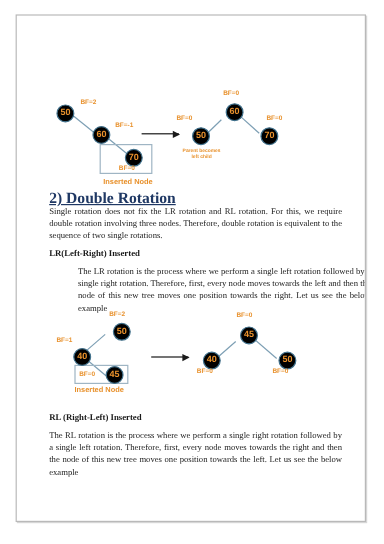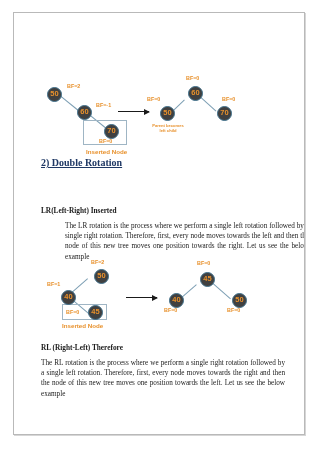--- a/index.html
+++ b/index.html
@@ -46,21 +46,21 @@
     height: 15px;
     border: 1.3px solid #41718c;
     border-radius: 50%;
     box-sizing: border-box;
     color: #e8912c;
     font-family: "Liberation Sans", sans-serif;
     font-size: 7.5px;
     font-weight: bold;
     line-height: 12.4px;
     text-align: center;
-    background: #404040;
+    background: #000000;
     z-index: 3;
   }
   .bf {
     position: absolute;
     color: #e8912c;
     font-family: "Liberation Sans", sans-serif;
     font-size: 5.4px;
     font-weight: bold;
     white-space: nowrap;
     z-index: 4;
@@ -115,21 +115,21 @@
     border-top: 3.3px solid transparent;
     border-bottom: 3.3px solid transparent;
   }
 
   
   .heading-link {
     position: absolute;
     left: 27px;
     color: #1f3864;
     font-family: "Liberation Serif", serif;
-    font-size: 10px;
+    font-size: 13px;
     font-weight: bold;
     text-decoration: underline;
     white-space: nowrap;
   }
   .heading {
     position: absolute;
     left: 27px;
     color: #1a1a1a;
     font-family: "Liberation Serif", serif;
     font-size: 7.3px;
@@ -180,20 +180,21 @@
       <div class="node" style="left:146px;top:65px;">50</div>
       <div class="bf" style="left:133px;top:55px;">BF=0</div>
       <div class="note" style="left:131px;top:82px;width:46px;">Parent becomes
 left child</div>
 
       <div class="node" style="left:203px;top:65px;">70</div>
       <div class="bf" style="left:208px;top:55px;">BF=0</div>
     </div>
 
     <div class="heading-link" style="top:144px;">2) Double Rotation</div>
+    <div class="para" style="top:158px;">Single rotation does not fix the LR rotation and RL rotation. For this, we require double rotation involving three nodes. Therefore, double rotation is equivalent to the sequence of two single rotations.</div>
 
     <div class="heading" style="top:193px;">LR(Left-Right) Inserted</div>
     <div class="para" style="top:208px;margin-left:24px;">The LR rotation is the process where we perform a single left rotation followed by a single right rotation. Therefore, first, every node moves towards the left and then the node of this new tree moves one position towards the right. Let us see the below example</div>
 
     <div class="diagram" style="top:240px;height:80px;">
 
       <div class="edge" style="left:74px;top:26px;width:22px;transform:rotate(139deg);"></div>
       <div class="edge" style="left:57px;top:45px;width:24px;transform:rotate(40deg);"></div>
 
       <div class="node" style="left:80px;top:16px;">50</div>
@@ -215,17 +216,17 @@
       <div class="node" style="left:186px;top:19px;">45</div>
       <div class="bf" style="left:183px;top:7px;">BF=0</div>
 
       <div class="node" style="left:155px;top:40px;">40</div>
       <div class="bf" style="left:150px;top:54px;">BF=0</div>
 
       <div class="node" style="left:218px;top:40px;">50</div>
       <div class="bf" style="left:213px;top:54px;">BF=0</div>
     </div>
 
-    <div class="heading" style="top:330px;">RL (Right-Left) Therefore</div>
+    <div class="heading" style="top:330px;">RL (Right-Left) Inserted</div>
     <div class="para" style="top:345px;">The RL rotation is the process where we perform a single right rotation followed by a single left rotation. Therefore, first, every node moves towards the right and then the node of this new tree moves one position towards the left. Let us see the below example</div>
 
   </div>
 </div>
 
 </body></html>

